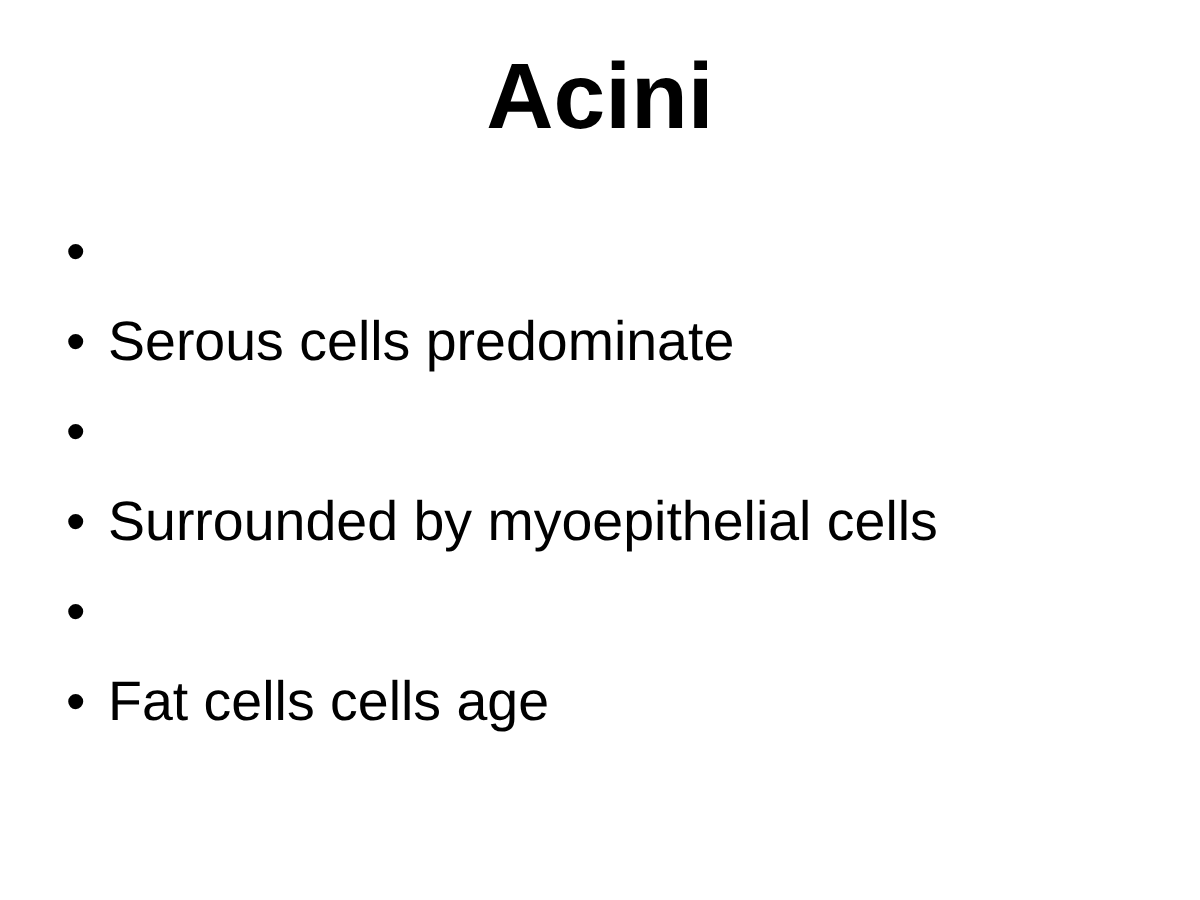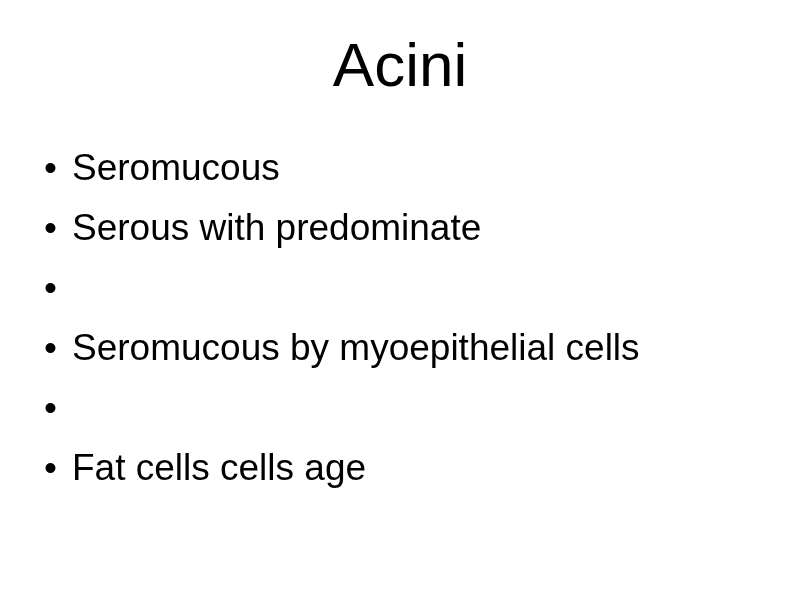--- a/index.html
+++ b/index.html
@@ -24,21 +24,21 @@
     box-sizing: border-box;
   }
 
   .slide-title {
     position: absolute;
     left: 0;
     top: 34px;
     width: 800px;
     text-align: center;
     font-size: 62px;
-    font-weight: 400;
+    font-weight: 700;
     line-height: 1.0;
     letter-spacing: 0px;
     color: #000000;
     white-space: nowrap;
   }
 
   .bullet-list {
     position: absolute;
     left: 44px;
     top: 138px;
@@ -80,35 +80,34 @@
 <body>
 
 <div class="slide">
 
   <div class="slide-title">Acini</div>
 
   <ul class="bullet-list">
 
     <li class="bullet-item">
       <span class="bullet-marker">•</span>
-      <span class="bullet-text">Seromucous</span>
     </li>
 
     <li class="bullet-item">
       <span class="bullet-marker">•</span>
-      <span class="bullet-text">Serous with predominate</span>
+      <span class="bullet-text">Serous cells predominate</span>
     </li>
 
     <li class="bullet-item">
       <span class="bullet-marker">•</span>
     </li>
 
     <li class="bullet-item">
       <span class="bullet-marker">•</span>
-      <span class="bullet-text">Seromucous by myoepithelial cells</span>
+      <span class="bullet-text">Surrounded by myoepithelial cells</span>
     </li>
 
     <li class="bullet-item">
       <span class="bullet-marker">•</span>
     </li>
 
     <li class="bullet-item">
       <span class="bullet-marker">•</span>
       <span class="bullet-text">Fat cells cells age</span>
     </li>

